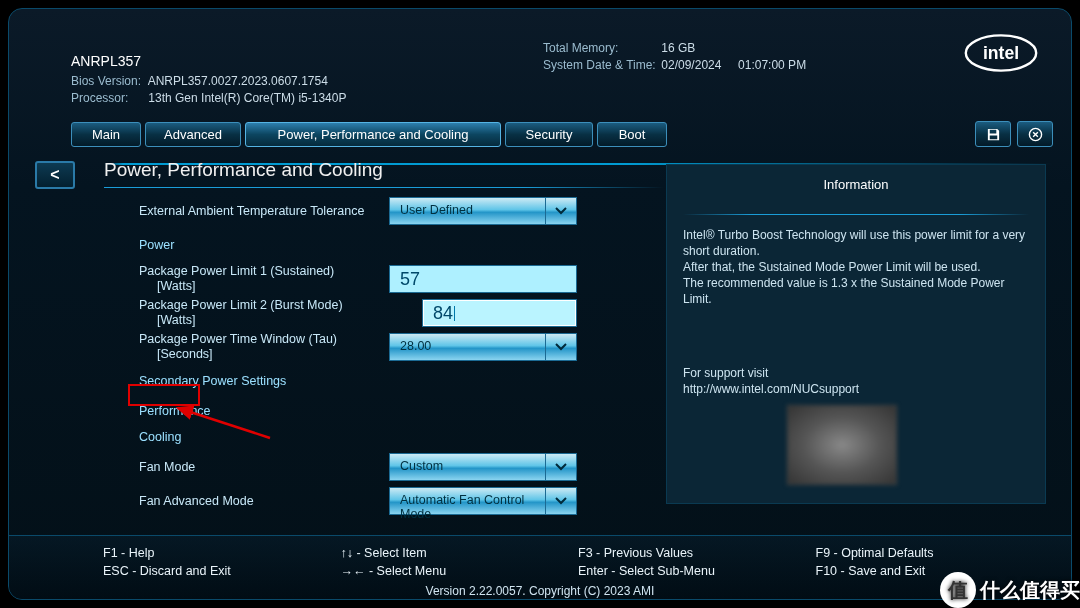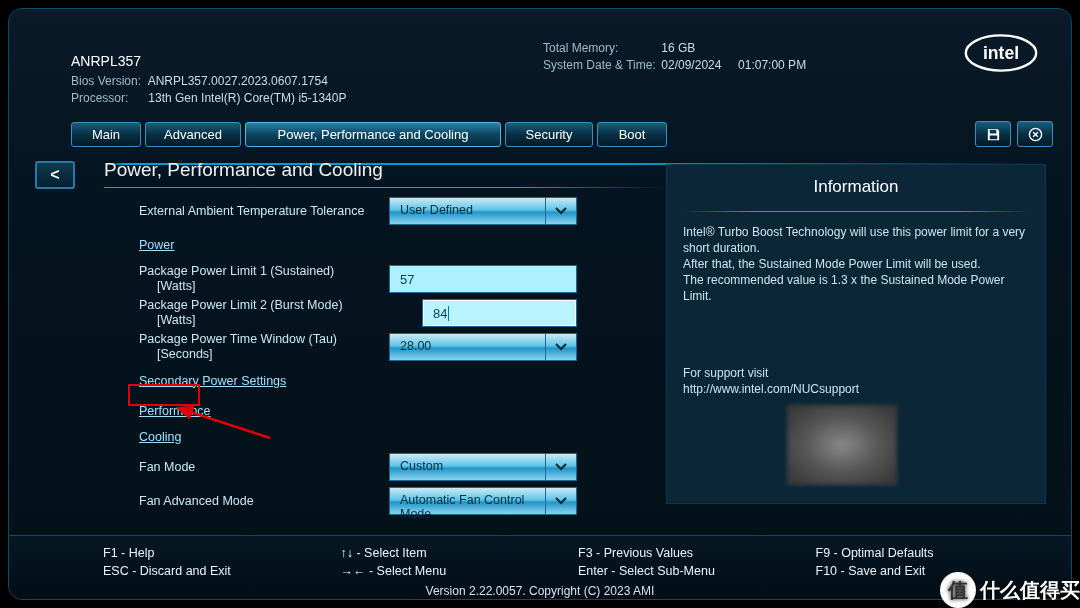--- a/index.html
+++ b/index.html
@@ -86,21 +86,21 @@
   }
   .page-title { font-size: 19px; color: #f0f0f0; margin-bottom: 6px; }
   .hr {
     height: 1px; width: 560px;
     background: linear-gradient(to right, #1a9dd8 0%, #1a9dd8 75%, transparent 100%);
     margin-bottom: 8px;
   }
   .settings { padding-left: 35px;}
   .srow { display: flex; align-items: center; min-height: 30px; margin-bottom: 4px;}
   .slabel { width: 250px; color: #c8e8f8; font-size: 12.5px; line-height: 15px;}
-  .slabel.link { color: #9be0ff; text-decoration: underline; cursor: pointer;}
+  .slabel.link { color: #9be0ff; cursor: pointer;}
   .slabel .sub { display: block; padding-left: 18px; }
   .scontrol { width: 188px; position: relative;}
   .dropdown {
     height: 28px; display: flex; align-items: stretch;
     border: 1px solid #1b6a93;
   }
   .dropdown .dtext {
     flex: 1;
     background: linear-gradient(to bottom, #cceaf4, #5fc5e8 45%, #2395c8 55%, #8ad4f0);
     color: #003040; padding: 5px 10px; font-size: 12.5px;
@@ -108,34 +108,34 @@
   }
   .dropdown .darrow {
     width: 30px;
     background: linear-gradient(to bottom, #cceaf4, #5fc5e8 45%, #2395c8 55%, #8ad4f0);
     display: flex; align-items: center; justify-content: center;
   }
   .textin {
     height: 28px;
     background: #aef0ff;
     border: 1px solid #1b6a93;
-    color: #00486a; padding: 0 10px; font-size: 13px;
+    color: #00486a; padding: 0 10px; font-size: 18px;
     display: flex; align-items: center;
   }
   .textin.focus { background: #baf4ff; box-shadow: inset 0 0 0 1px #fff; margin-left: 33px; }
   .textin .cursor { border-right: 1px solid #0077aa; height: 15px; margin-left:1px;}
   .infopanel {
     position: absolute;
     right: 25px; top: 155px;
     width: 380px; height: 340px;
     background: #0b2636;
     border: 1px solid #0a3a52;
     padding: 12px 16px;
   }
-  .infopanel h3 { text-align: center; font-size: 17px; font-weight: normal; margin-bottom: 14px;}
+  .infopanel h3 { text-align: center; font-size: 13px; font-weight: normal; margin-bottom: 22px;}
   .ihr { height:1px; background: linear-gradient(to right, transparent, #1a9dd8 20%, #1a9dd8 80%, transparent); margin-bottom: 12px;}
   .infotext { font-size: 12px; color: #cde4f0; line-height: 16px;}
   .supporttext { position: absolute; bottom: 106px; left: 16px; font-size: 12px; color: #cde4f0; line-height: 16px;}
   .thumb { position: absolute; bottom: 18px; left: 120px; width: 110px; height: 80px;
     background: radial-gradient(ellipse at center, #888 0%, #555 50%, #333 100%);
     filter: blur(2px);
     border:1px solid #444;
   }
   .footer {
     position: absolute; left: 0; right: 0; bottom: 0;

